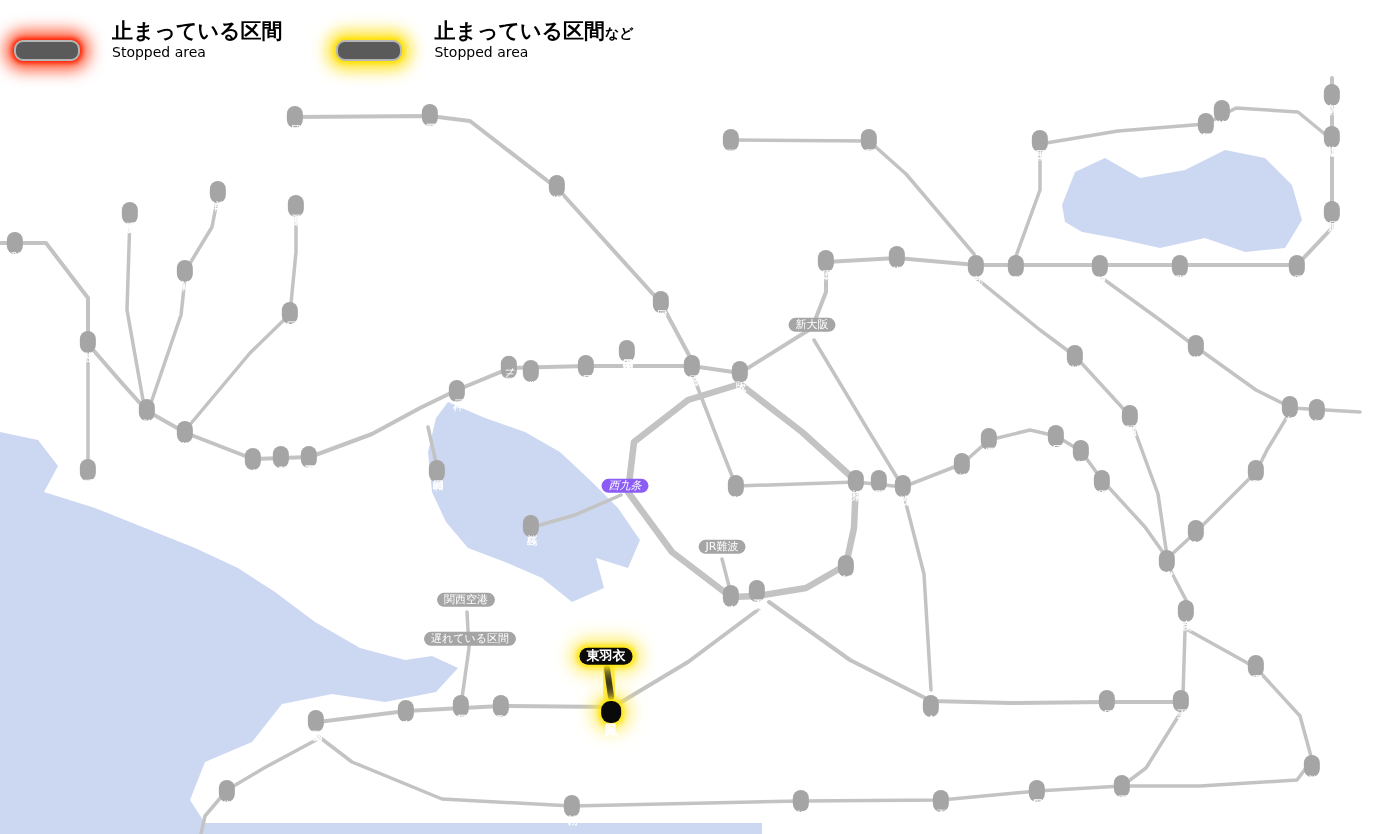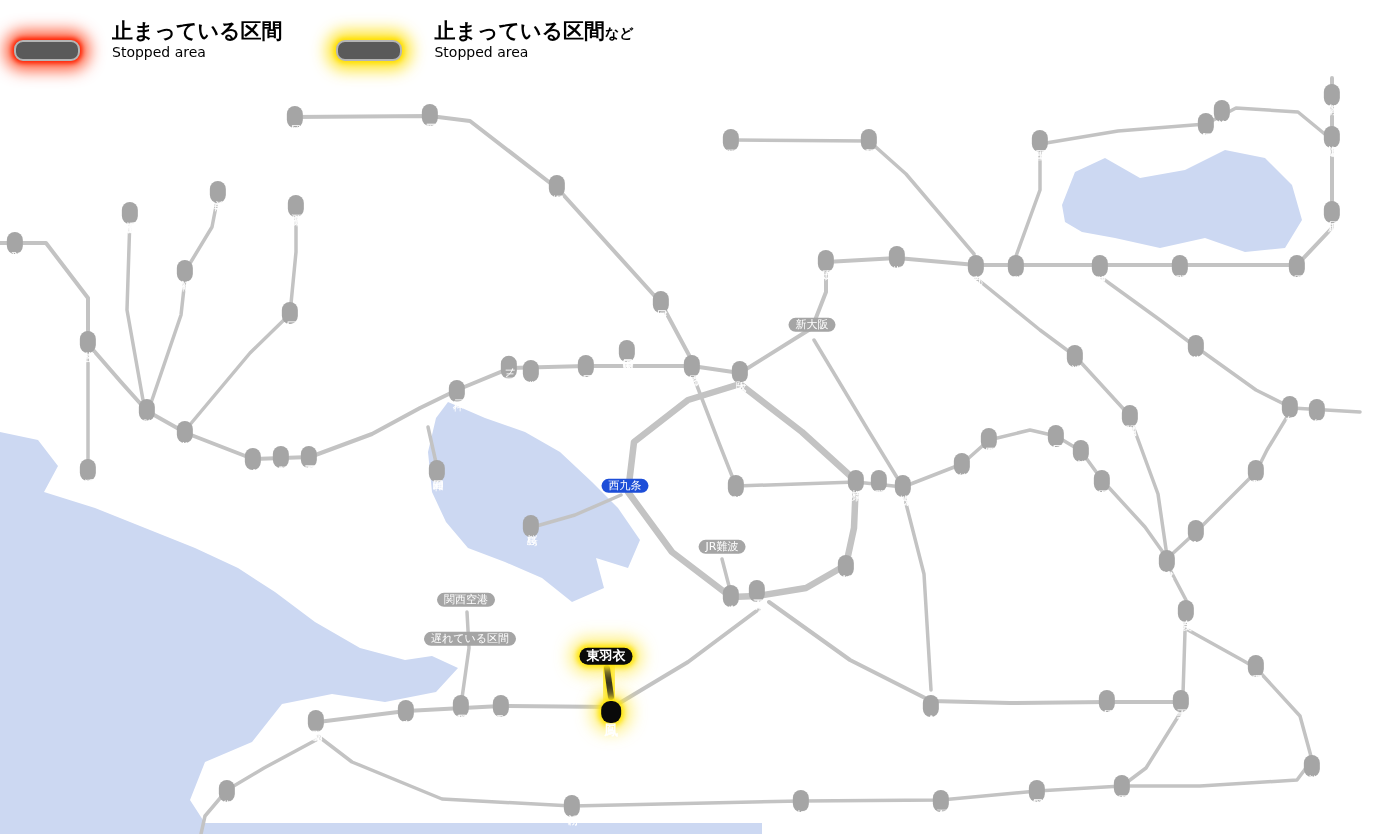--- a/index.html
+++ b/index.html
@@ -148,21 +148,21 @@
       <div class="station v" style="left: 846px; top: 566px; background: rgb(165, 165, 165); color: rgb(255, 255, 255);">鶴橋</div>
       <div class="station v" style="left: 856px; top: 481px; background: rgb(165, 165, 165); color: rgb(255, 255, 255);">京橋</div>
       <div class="station v" style="left: 879px; top: 481px; background: rgb(165, 165, 165); color: rgb(255, 255, 255);">鴫野</div>
       <div class="station v" style="left: 903px; top: 486px; background: rgb(165, 165, 165); color: rgb(255, 255, 255);">放出</div>
       <div class="station v" style="left: 962px; top: 464px; background: rgb(165, 165, 165); color: rgb(255, 255, 255);">徳庵</div>
       <div class="station v" style="left: 989px; top: 439px; background: rgb(165, 165, 165); color: rgb(255, 255, 255);">四条畷</div>
       <div class="station v" style="left: 1056px; top: 436px; background: rgb(165, 165, 165); color: rgb(255, 255, 255);">長尾</div>
       <div class="station v" style="left: 1081px; top: 451px; background: rgb(165, 165, 165); color: rgb(255, 255, 255);">松井山手</div>
       <div class="station v" style="left: 1102px; top: 481px; background: rgb(165, 165, 165); color: rgb(255, 255, 255);">京田辺</div>
       <div class="station v" style="left: 736px; top: 486px; background: rgb(165, 165, 165); color: rgb(255, 255, 255);">北新地</div>
-      <div class="station h" style="left: 625px; top: 486px; background: #1d4ed8; color: rgb(255, 255, 255);">西九条</div>
+      <div class="station h" style="left: 625px; top: 486px; background: #8b5cf6; color: rgb(255, 255, 255); font-style: italic;">西九条</div>
       <div class="station v" style="left: 531px; top: 526px; background: rgb(165, 165, 165); color: rgb(255, 255, 255);">桜島</div>
       <div class="station h delayed" style="left: 606px; top: 656px; color: rgb(255, 255, 255); font-size: 13px;">東羽衣</div>
       <div class="station v delayed" style="left: 611px; top: 712px; color: rgb(255, 255, 255); font-size: 14px;">鳳</div>
     </div>
 
   <div class="legend">
     <div class="legend-item">
       <span class="swatch stopped"></span>
       <div class="legend-text">
         <div class="jp">止まっている区間</div>

